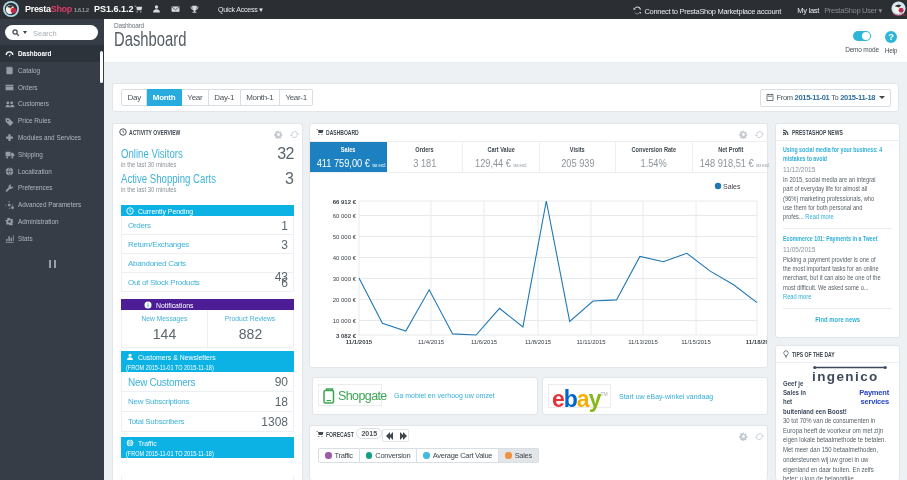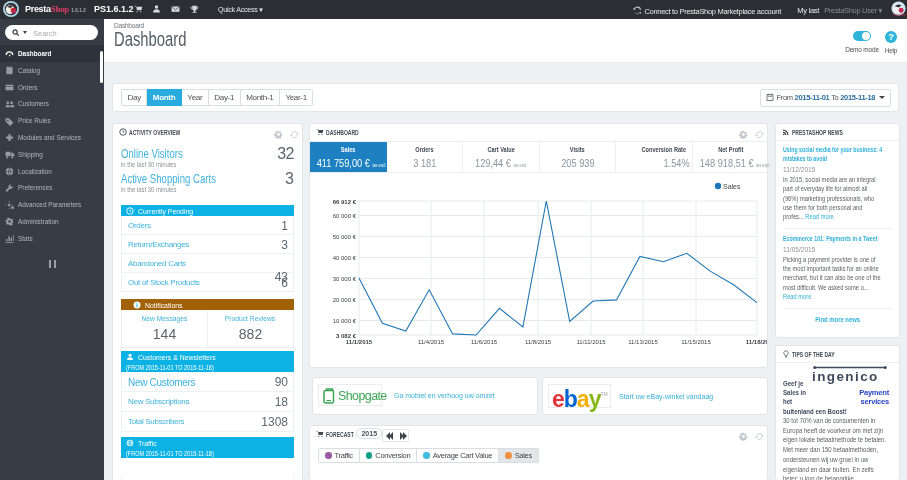--- a/index.html
+++ b/index.html
@@ -1,21 +1,21 @@
 <!DOCTYPE html>
 <html><head>
 <meta charset="utf-8">
 <style>
 * { margin:0; padding:0; box-sizing:border-box; }
 html,body { width:907px; height:480px; overflow:hidden; font-family:"Liberation Sans",sans-serif; background:#eef1f4; position:relative; }
 
 #topbar { position:absolute; top:0; left:0; width:907px; height:19px; background:#2b2e33; z-index:50; }
 #topbar .logo { position:absolute; left:3px; top:1px; width:16px; height:16px; }
 .brand { position:absolute; left:25px; top:4px; font-size:9px; font-weight:bold; color:#fff; letter-spacing:-0.3px; }
-.brand .shop { color:#dd3b67;font-family:Liberation Serif, serif; }
+.brand .shop { color:#dd3b67; }
 .brand .ver { color:#9b9fa5; font-size:5.5px; margin-left:2px; }
 .ps-ver { position:absolute; left:94px; top:4px; font-size:9px; font-weight:bold; color:#fff; }
 .tb-ic { position:absolute; top:4px; color:#d6dade; }
 .qa { position:absolute; left:218px; top:6px; font-size:7px; color:#e8eaec; letter-spacing:-0.2px; }
 .mk { position:absolute; right:126px; top:6px; font-size:7.5px; color:#e8eaec; letter-spacing:-0.3px; }
 .myshop { position:absolute; right:88px; top:6px; font-size:7.5px; color:#e8eaec; letter-spacing:-0.3px; }
 .tb-user { position:absolute; right:25px; top:6px; font-size:7.5px; color:#878d94; letter-spacing:-0.3px; }
 .avatar { position:absolute; right:1px; top:1px; width:15px; height:15px; }
 
 #sidebar { position:absolute; top:19px; left:0; width:104px; height:461px; background:#363d46; z-index:40; }
@@ -224,21 +224,21 @@
       </div>
     <div style="position:relative;border:1px solid #edf0f2;border-top:none;height:19px">
         <span style="position:absolute;left:6px;top:5px;font-size:8px;color:#3fb2dc;letter-spacing:-0.3px">Abandoned Carts</span>
         <span style="position:absolute;right:5px;top:16px;font-size:12px;color:#5b666d">43</span>
       </div>
     <div style="position:relative;border:1px solid #edf0f2;border-top:none;height:19px">
         <span style="position:absolute;left:6px;top:5px;font-size:8px;color:#3fb2dc;letter-spacing:-0.3px">Out of Stock Products</span>
         <span style="position:absolute;right:5px;top:3px;font-size:12px;color:#5b666d">6</span>
       </div>
   </div>
-  <div style="margin:7px 8px 0;background:#a16207;color:#fff;font-size:8px;padding:2px 12px;line-height:1.2;height:11px"><svg width="8" height="8" viewBox="0 0 16 16" style="vertical-align:-1px;margin-right:2px">
+  <div style="margin:7px 8px 0;background:#4c1d95;color:#fff;font-size:8px;padding:2px 23px;line-height:1.2;height:11px"><svg width="8" height="8" viewBox="0 0 16 16" style="vertical-align:-1px;margin-right:2px">
         <circle cx="8" cy="8" r="7" fill="#fff"></circle>
         <rect x="7" y="6.5" width="2" height="6" fill="#0db2e5"></rect>
         <circle cx="8" cy="4" r="1.2" fill="#0db2e5"></circle>
       </svg> <span class="bt">Notifications</span></div>
   <div style="margin:0 8px;border:1px solid #edf0f2;border-top:none;height:38px;display:flex">
     <div style="flex:1;text-align:center;border-right:1px solid #edf0f2">
         <div style="font-size:8px;color:#3fb2dc;margin-top:4px"><span class="hc2">New Messages</span></div>
         <div style="font-size:14px;color:#5b666d;margin-top:3px">144</div>
       </div>
     <div style="flex:1;text-align:center">
@@ -298,21 +298,21 @@
         <div style="font-size:11px;position:absolute;left:0;right:0;bottom:3px;color:#8d959c"><span class="hc2">3 181</span></div>
       </div>
     <div style="width:77px;text-align:center;border-right:1px solid #eceef0;position:relative">
         <div style="font-size:7px;font-weight:bold;margin-top:4px;color:#404850"><span class="hc">Cart Value</span></div>
         <div style="font-size:11px;position:absolute;left:0;right:0;bottom:3px;color:#8d959c"><span class="hc2">129,44 € <span style="font-size:4.5px">tax excl.</span></span></div>
       </div>
     <div style="width:76px;text-align:center;border-right:1px solid #eceef0;position:relative">
         <div style="font-size:7px;font-weight:bold;margin-top:4px;color:#404850"><span class="hc">Visits</span></div>
         <div style="font-size:11px;position:absolute;left:0;right:0;bottom:3px;color:#8d959c"><span class="hc2">205 939</span></div>
       </div>
-    <div style="width:77px;text-align:right;border-right:1px solid #eceef0;position:relative">
+    <div style="width:77px;text-align:center;border-right:1px solid #eceef0;position:relative">
         <div style="font-size:7px;font-weight:bold;margin-top:4px;color:#404850"><span class="hc">Conversion Rate</span></div>
         <div style="font-size:11px;position:absolute;left:0;right:0;bottom:3px;color:#8d959c"><span class="hc2">1.54%</span></div>
       </div>
     <div style="width:76px;text-align:center;position:relative">
         <div style="font-size:7px;font-weight:bold;margin-top:4px;color:#404850"><span class="hc">Net Profit</span></div>
         <div style="font-size:11px;position:absolute;left:0;right:0;bottom:3px;color:#8d959c"><span class="hc2">148 918,51 € <span style="font-size:4.5px">tax excl.</span></span></div>
       </div>
   </div>
   <svg style="position:absolute;left:0;top:49px" width="457" height="194" viewBox="0 0 457 194">
 

